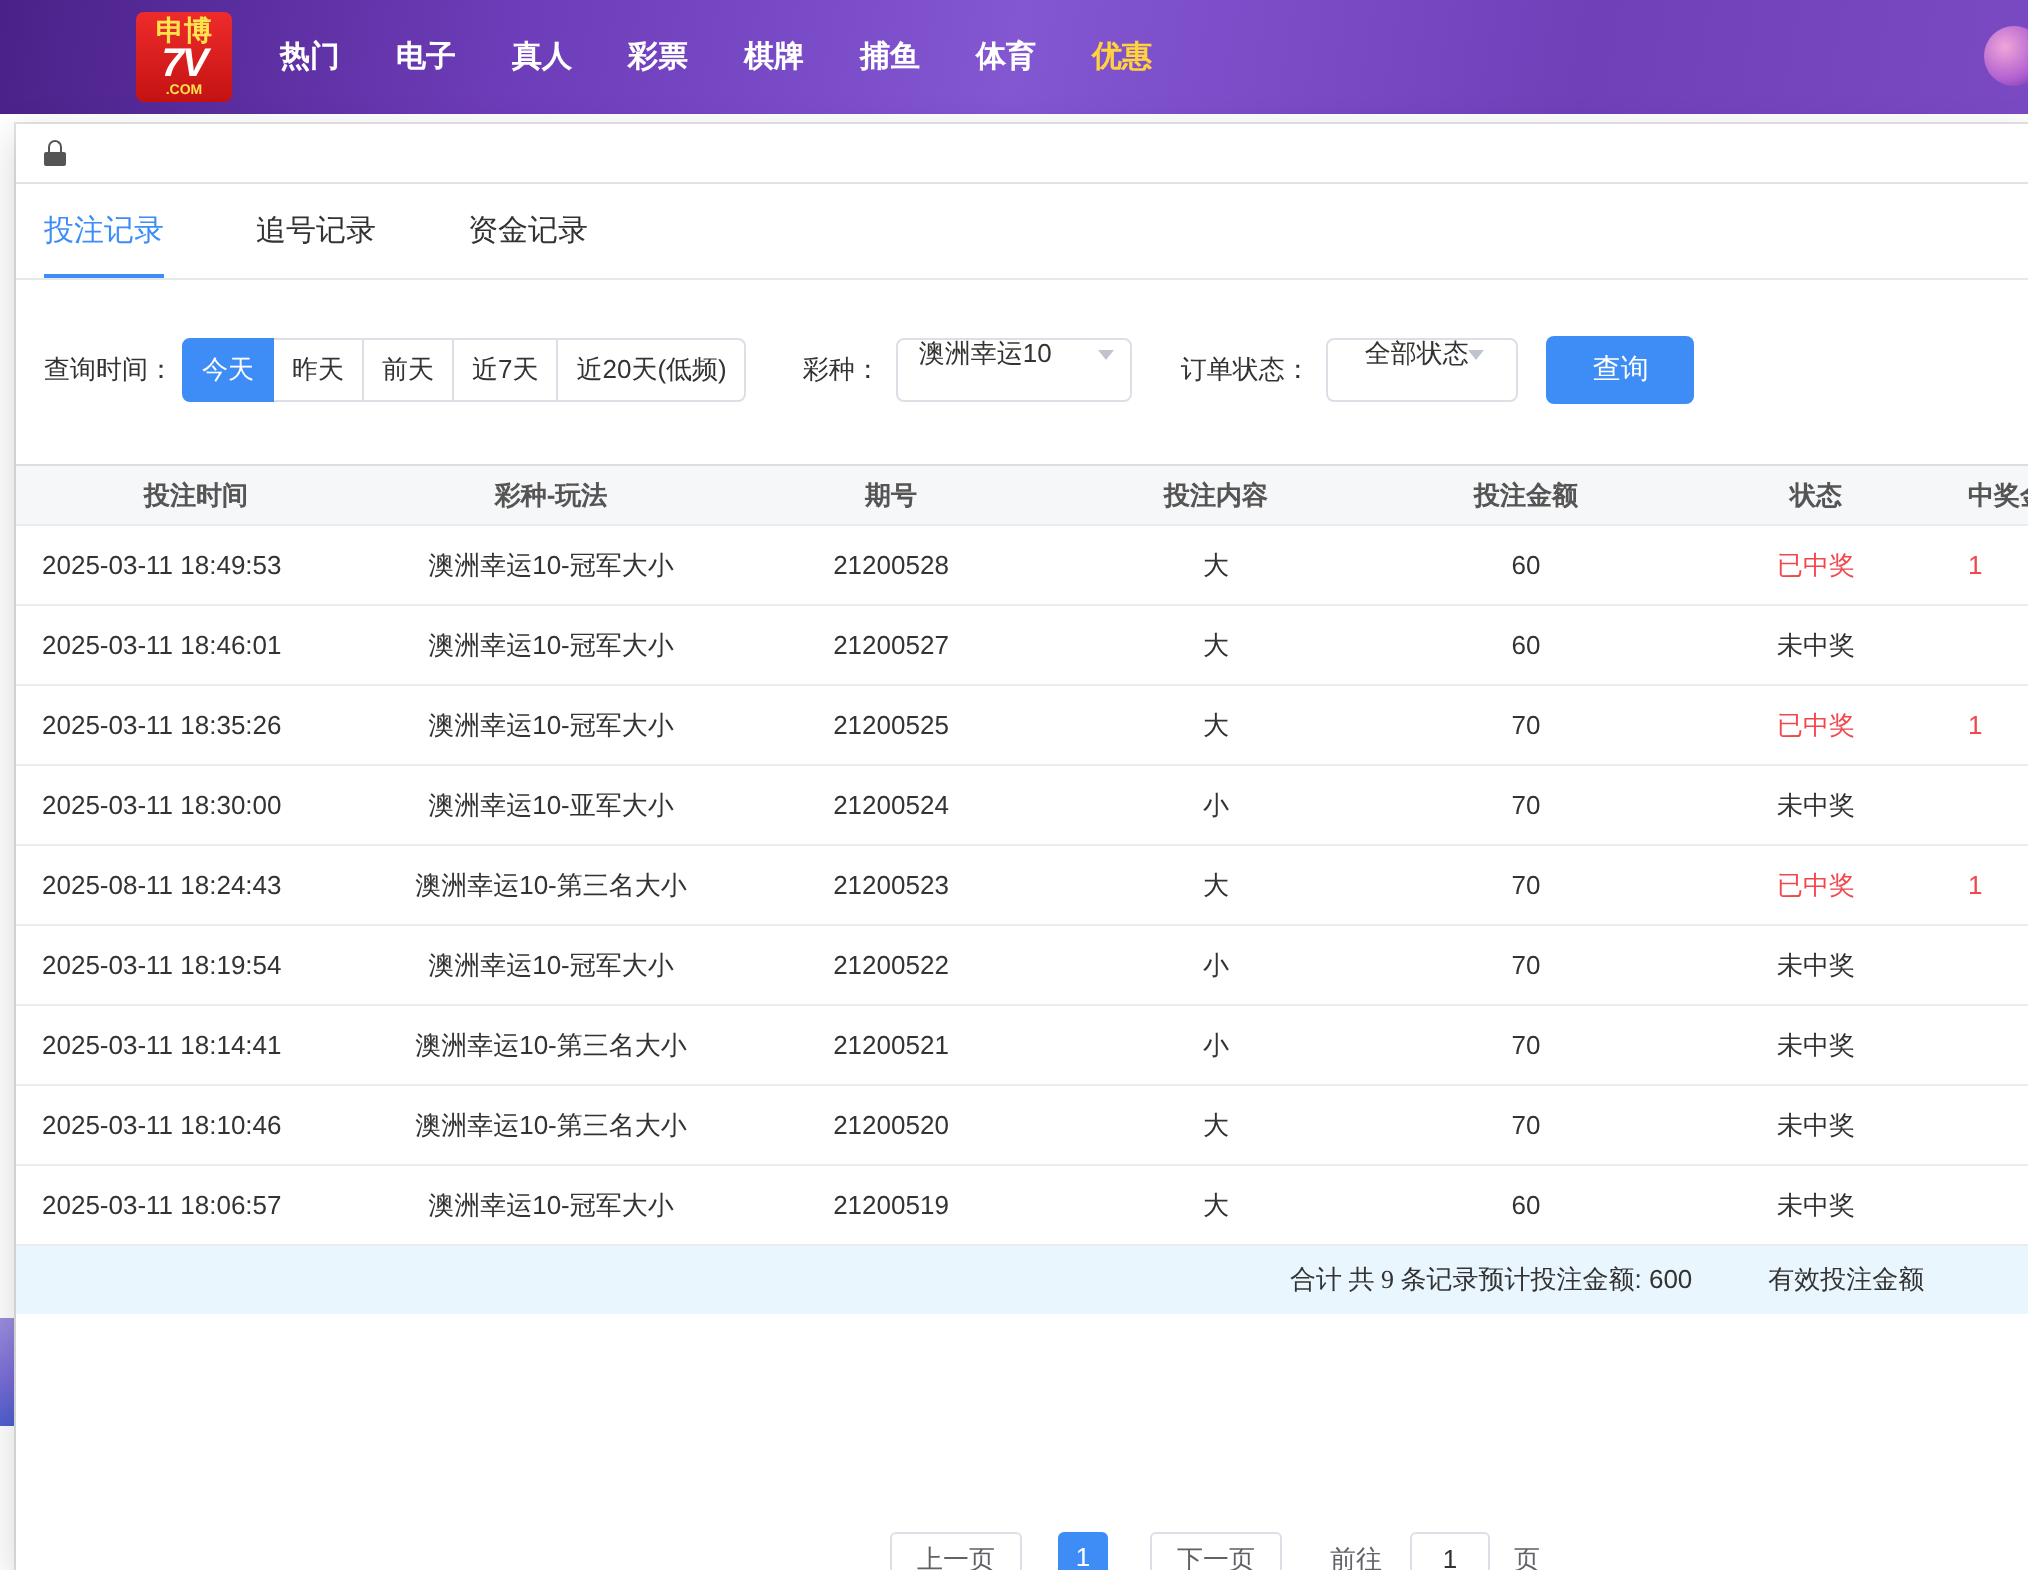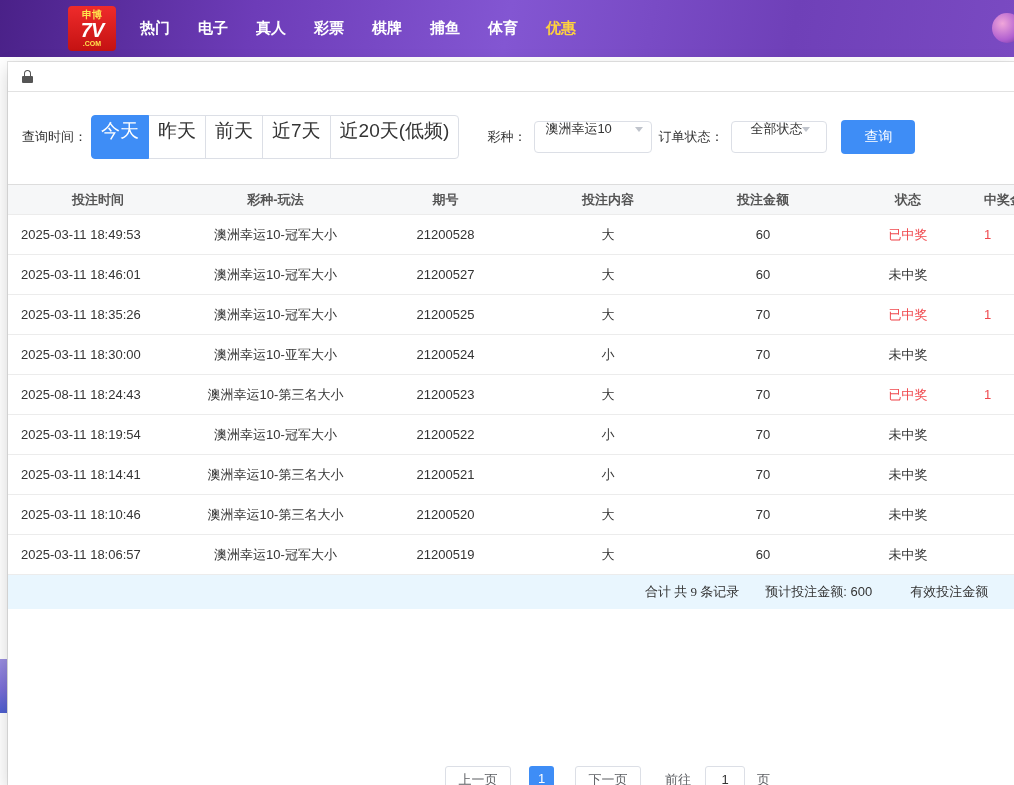--- a/index.html
+++ b/index.html
@@ -6,21 +6,21 @@
   html,body { width:1014px; height:785px; overflow:hidden; background:#fff;
     font-family:"Liberation Sans","DejaVu Sans",sans-serif; }
 
   
   .topbar { position:absolute; left:0; top:0; width:1014px; height:57px;
     background:linear-gradient(100deg,#4a2188 0%,#6d3cb8 25%,#8356d2 50%,#6f40b8 78%,#7a4ac2 100%);
     display:flex; align-items:center; }
   .logo { margin-left:68px; width:48px; height:45px; background:linear-gradient(180deg,#ef2b2b,#c41212);
     border-radius:4px; display:flex; flex-direction:column; align-items:center; justify-content:center;
     line-height:1; cursor:pointer; }
-  .logo-top { font-size:10px; color:#ffe34d; font-weight:bold; }
+  .logo-top { font-size:14px; color:#ffe34d; font-weight:bold; }
   .logo-main { font-size:20px; color:#fff; font-weight:bold; font-style:italic; letter-spacing:-1px; }
   .logo-sub { font-size:7px; color:#ffe34d; font-weight:bold; }
   .top-nav { display:flex; margin-left:24px; gap:28px; }
   .nav-item { color:#fff; font-size:15px; font-weight:bold; cursor:pointer; white-space:nowrap; }
   .nav-item.hl { color:#ffd23e; }
   .avatar { position:absolute; left:992px; top:13px; width:30px; height:30px; border-radius:50%;
     background:radial-gradient(circle at 35% 35%,#f0a6da,#b05fd0 60%,#5f2f96); cursor:pointer; }
 
   
   .leftstrip { position:absolute; left:0; top:659px; width:7px; height:54px;
@@ -53,26 +53,26 @@
   
   .tabbar { height:48px; border-bottom:1px solid #e8e8e8; padding-left:14px; }
   .tab { display:inline-block; margin-right:46px; margin-top:14px; padding-bottom:12px;
     font-size:15px; color:#333; cursor:pointer; }
   .tab.active { color:#3e8df6; border-bottom:2px solid #3e8df6; }
 
   
   .filters { margin-top:28px; padding-left:14px; height:34px; display:flex; align-items:center; }
   .flabel { font-size:13px; color:#333; white-space:nowrap; }
   .btn-group { display:flex; margin-left:4px; }
-  .tg-btn { height:44px; line-height:30px; padding:0 9px; font-size:19px; color:#333; background:#fff;
+  .tg-btn { height:32px; line-height:30px; padding:0 9px; font-size:13px; color:#333; background:#fff;
     border:1px solid #dcdfe6; margin-left:-1px; cursor:pointer; white-space:nowrap; }
   .tg-btn:first-child { border-radius:4px 0 0 4px; margin-left:0; }
   .tg-btn:last-child { border-radius:0 4px 4px 0; }
   .tg-btn.active { background:#3e8df6; border-color:#3e8df6; color:#fff; position:relative; z-index:1; }
-  .ml12 { margin-left:28px; } .ml16 { margin-left:6px; }
+  .ml12 { margin-left:28px; } .ml16 { margin-left:24px; }
   .select { height:32px; border:1px solid #dcdfe6; border-radius:4px; background:#fff;
     display:flex; align-items:center; justify-content:space-between; padding:0 8px 16px 10px;
     font-size:13px; color:#333; margin-left:8px; cursor:pointer; }
   .select.w1 { width:118px; } .select.w2 { width:96px;justify-content:center; }
   .caret { width:0; height:0; border-left:4px solid transparent; border-right:4px solid transparent;
     border-top:5px solid #c0c4cc; }
   .query-btn { margin-left:14px; width:74px; height:34px; background:#3e8df6; color:#fff; border:none;
     border-radius:4px; font-size:14px; cursor:pointer; font-family:inherit; }
 
   
@@ -83,21 +83,21 @@
   .records .c1 { width:180px; } .records .c2 { width:175px; } .records .c3 { width:165px; }
   .records .c4 { width:160px; } .records .c5 { width:150px; } .records .c6 { width:140px; }
   .records .c7 { width:130px; }
   .records td.td-time { text-align:left; padding-left:13px; }
   .records th.th-win, .records td.td-win { text-align:left; padding-left:6px; }
   .records .win-red { color:#f0484d; }
 
   
   .summary { width:1100px; height:34px; background:#e9f6fe; display:flex; align-items:center;
     font-size:13px; color:#333; white-space:nowrap; }
-  .sum-total { margin-left:637px;font-family:Liberation Serif, serif; } .sum-expected { margin-left:26px; } .sum-valid { margin-left:38px; }
+  .sum-total { margin-left:637px;font-family:Liberation Serif, serif; } .sum-expected { } .sum-valid { margin-left:38px; }
 
   
   .pagination { position:absolute; left:0; top:704px; width:1006px; height:30px; font-size:13px; color:#606266; }
   .pg-btn { position:absolute; height:28px; line-height:26px; text-align:center; background:#fff;
     border:1px solid #dcdfe6; border-radius:3px; cursor:pointer; }
   .pg-prev { left:437px; width:66px; }
   .pg-next { left:567px; width:66px; }
   .pg-cur { position:absolute; left:521px; width:25px; height:25px; line-height:25px; text-align:center;
     background:#3e8df6; color:#fff; border-radius:3px; cursor:pointer; }
   .pg-goto-label { position:absolute; left:657px; top:5px; }
@@ -132,20 +132,21 @@
 <div class="window">
 
 
   <div class="urlbar">
     <span class="lock">
       <span class="lock-shackle"></span>
       <span class="lock-body"></span>
     </span>
   </div>
 
+  <div class="tabbar"><span class="tab active">投注记录</span><span class="tab">追号记录</span><span class="tab">资金记录</span></div>
 
   <div class="filters">
     <span class="flabel">查询时间：</span>
     <div class="btn-group">
         <span class="tg-btn active">今天</span>
         <span class="tg-btn">昨天</span>
         <span class="tg-btn">前天</span>
         <span class="tg-btn">近7天</span>
         <span class="tg-btn">近20天(低频)</span>
       </div>

